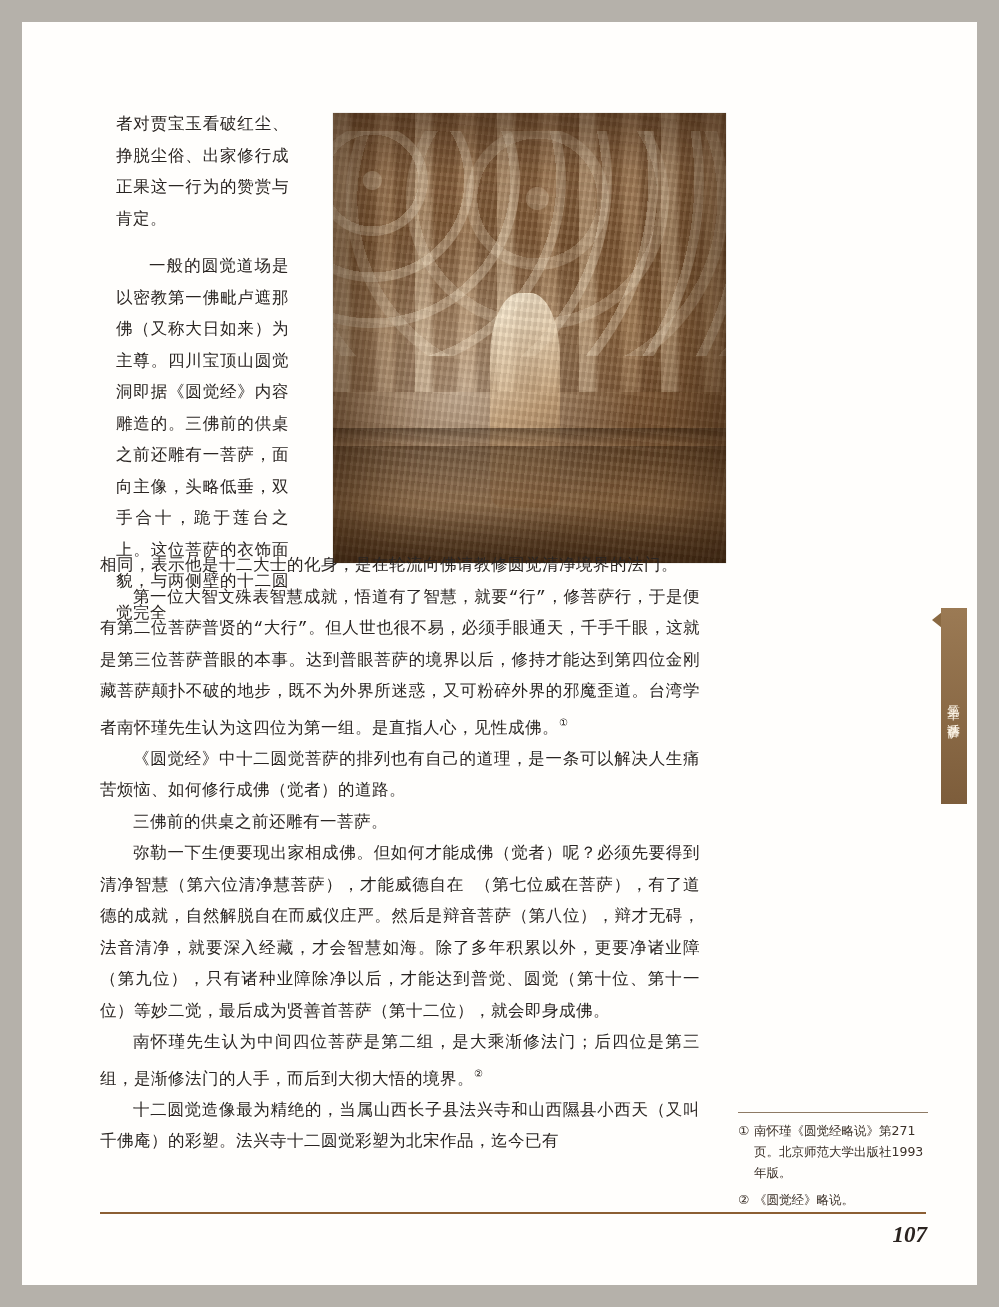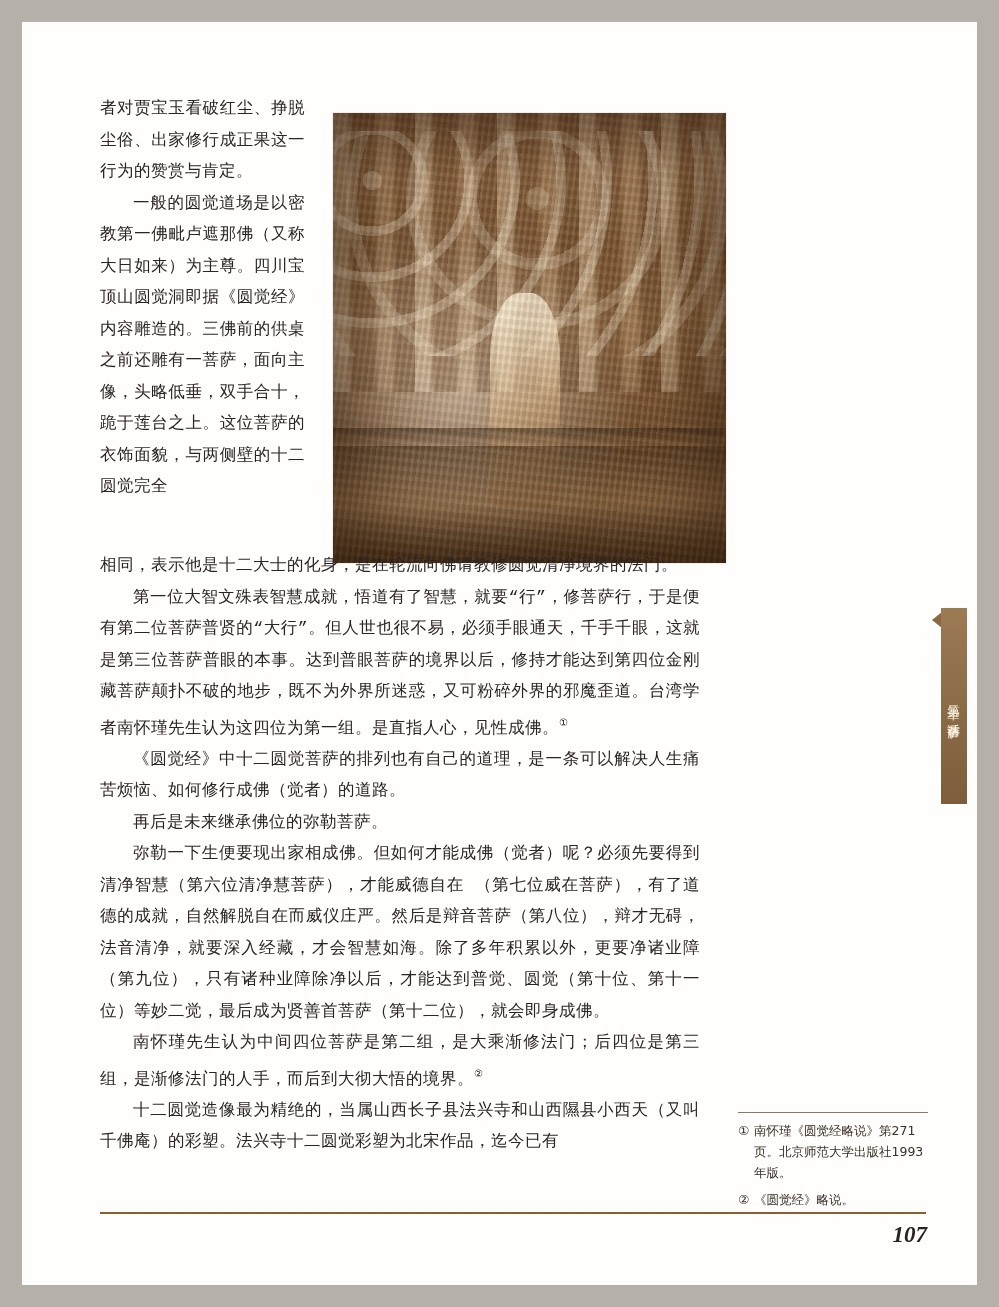--- a/index.html
+++ b/index.html
@@ -35,21 +35,21 @@
     top: 92px;
     width: 205px;
     font-family: "DejaVu Sans", sans-serif;
     font-size: 16.5px;
     line-height: 31.5px;
     color: #2a2522;
     text-align: justify;
     text-justify: inter-ideograph;
     letter-spacing: 0.5px;
   }
-  .col-left p { margin: 0; }
+  .col-left p { margin: 16px; }
   .col-left p.indent { text-indent: 33px; }
 
   .full-width {
     position: absolute;
     left: 100px;
     top: 550px;
     width: 600px;
     font-family: Liberation Mono, monospace;
     font-size: 16.5px;
     line-height: 31.5px;
@@ -246,21 +246,21 @@
 
   <div class="col-left">
     <p>者对贾宝玉看破红尘、挣脱尘俗、出家修行成正果这一行为的赞赏与肯定。</p>
     <p class="indent">一般的圆觉道场是以密教第一佛毗卢遮那佛（又称大日如来）为主尊。四川宝顶山圆觉洞即据《圆觉经》内容雕造的。三佛前的供桌之前还雕有一菩萨，面向主像，头略低垂，双手合十，跪于莲台之上。这位菩萨的衣饰面貌，与两侧壁的十二圆觉完全</p>
   </div>
 
   <div class="full-width">
     <p>相同，表示他是十二大士的化身，是在轮流向佛请教修圆觉清净境界的法门。</p>
     <p class="indent"><span>第一位大智文殊表智慧成就，悟道有了智慧，就要“行”，修菩萨行，于是便有第二位菩萨普贤的“大行”。但人世也很不易，必须手眼通天，千手千眼，这就是第三位菩萨普眼的本事。达到普眼菩萨的境界以后，修持才能达到第四位金刚藏菩萨颠扑不破的地步，既不为外界所迷惑，又可粉碎外界的邪魔歪道。台湾学者南怀瑾先生认为这四位为第一组。是直指人心，见性成佛。</span><span class="sup">①</span></p>
     <p class="indent">《圆觉经》中十二圆觉菩萨的排列也有自己的道理，是一条可以解决人生痛苦烦恼、如何修行成佛（觉者）的道路。</p>
-    <p class="indent">再后是未来继承佛位的弥勒菩萨。</p>
+    <p class="indent">三佛前的供桌之前还雕有一菩萨。</p>
     <p class="indent">弥勒一下生便要现出家相成佛。但如何才能成佛（觉者）呢？必须先要得到清净智慧（第六位清净慧菩萨），才能威德自在 （第七位威在菩萨），有了道德的成就，自然解脱自在而威仪庄严。然后是辩音菩萨（第八位），辩才无碍，法音清净，就要深入经藏，才会智慧如海。除了多年积累以外，更要净诸业障 （第九位），只有诸种业障除净以后，才能达到普觉、圆觉（第十位、第十一位）等妙二觉，最后成为贤善首菩萨（第十二位），就会即身成佛。</p>
     <p class="indent"><span>南怀瑾先生认为中间四位菩萨是第二组，是大乘渐修法门；后四位是第三组，是渐修法门的人手，而后到大彻大悟的境界。</span><span class="sup">②</span></p>
     <p class="indent">十二圆觉造像最为精绝的，当属山西长子县法兴寺和山西隰县小西天（又叫千佛庵）的彩塑。法兴寺十二圆觉彩塑为北宋作品，迄今已有</p>
   </div>
 
 
   <div class="side-tab-arrow"></div>
   <div class="side-tab">第二章 话菩萨</div>
 
   <div class="fn-sep"></div>

